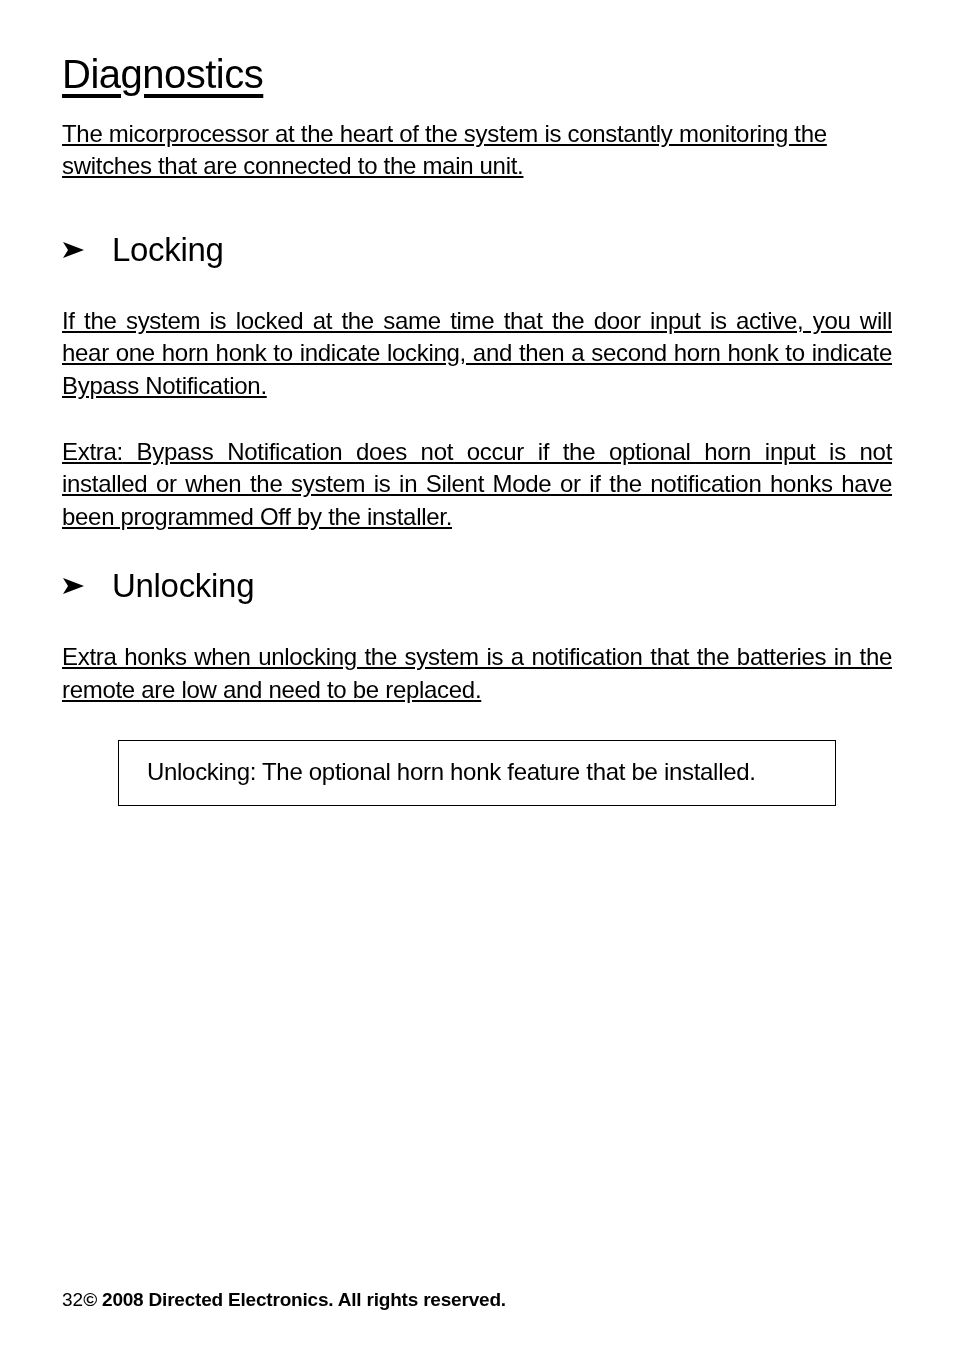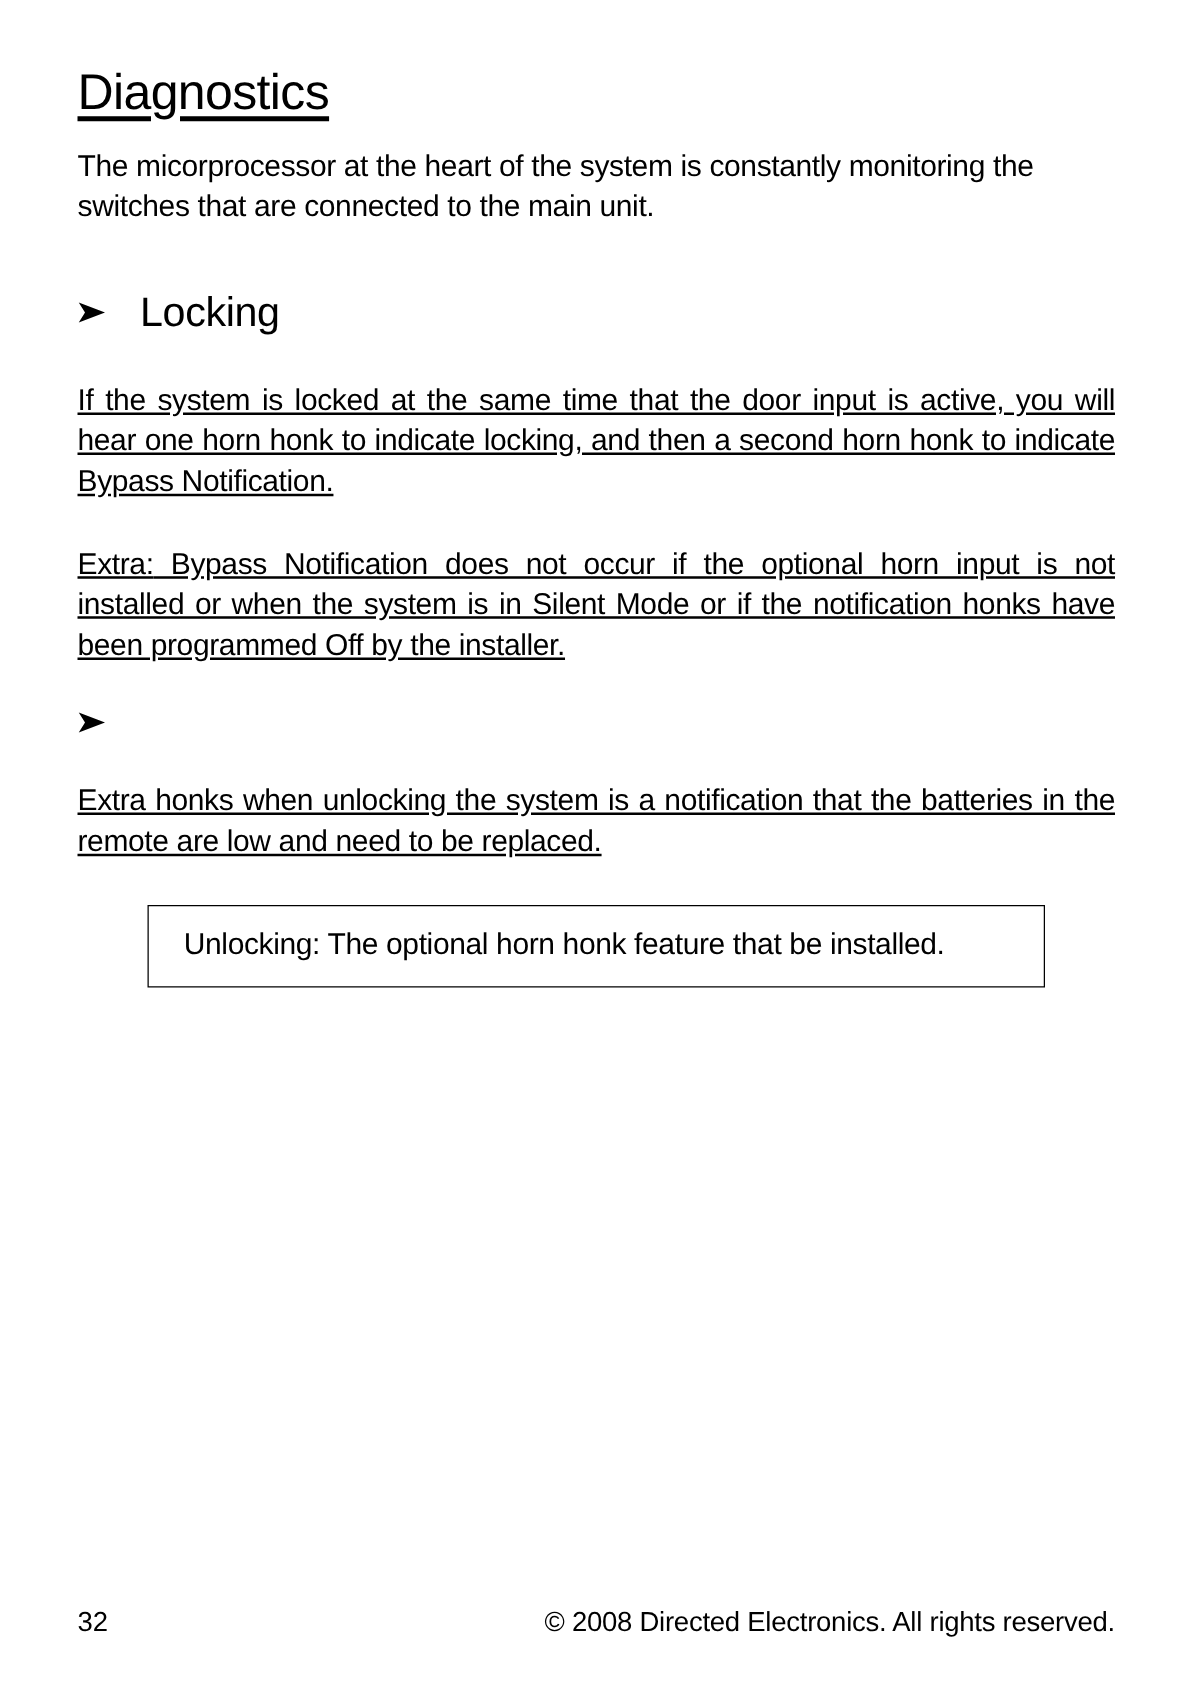--- a/index.html
+++ b/index.html
@@ -23,20 +23,21 @@
       text-decoration: underline;
       text-underline-offset: 6px;
       margin-bottom: 21px;
       letter-spacing: -0.5px;
     }
     .intro-text {
       font-size: 24px;
       line-height: 1.35;
       margin-bottom: 48px;
       letter-spacing: -0.3px;
+      text-decoration: underline;
     }
     .section-heading {
       font-size: 33px;
       font-weight: 400;
       margin-bottom: 36px;
       display: flex;
       align-items: center;
       gap: 24px;
       letter-spacing: -0.3px;
     }
@@ -70,29 +71,28 @@
     }
     .callout-label {
       font-weight: 500;
     }
     .footer {
       position: absolute;
       bottom: 48px;
       left: 62px;
       right: 62px;
       display: flex;
-      justify-content: space-between;
       align-items: baseline;
-      font-size: 22px;
+      font-size: 19px;
     }
     .page-number {
       font-weight: 400;
     }
     .copyright {
-      font-weight: 400;
+      font-weight: 700;
       letter-spacing: -0.2px;
     }
   </style>
 </head>
 <body>
 
 <h1 class="page-title">Diagnostics</h1>
 
 <p class="intro-text">The micorprocessor at the heart of the system is constantly monitoring the switches that are connected to the main unit.</p>
 
@@ -110,20 +110,21 @@
 <p class="body-text">
   <span class="note-label">Extra:</span><span> Bypass Notification does not occur if the optional horn input is not installed or when the system is in Silent Mode or if the notification honks have been programmed Off by the installer.</span>
 </p>
 
 <h2 class="section-heading">
   <span class="pointer-icon">
     <svg viewBox="0 0 26 22">
       <path d="M 1 3 L 22 11 L 1 19 L 6 11 Z" fill="#000000"></path>
     </svg>
   </span>
+  <span>Unlocking</span>
 </h2>
 
 <p class="body-text">Extra honks when unlocking the system is a notification that the batteries in the remote are low and need to be replaced.</p>
 
 <div class="callout-box">
   <span class="callout-label">Unlocking:</span><span> The optional horn honk feature that be installed.</span>
 </div>
 
 <div class="footer">
   <span class="page-number">32</span>

